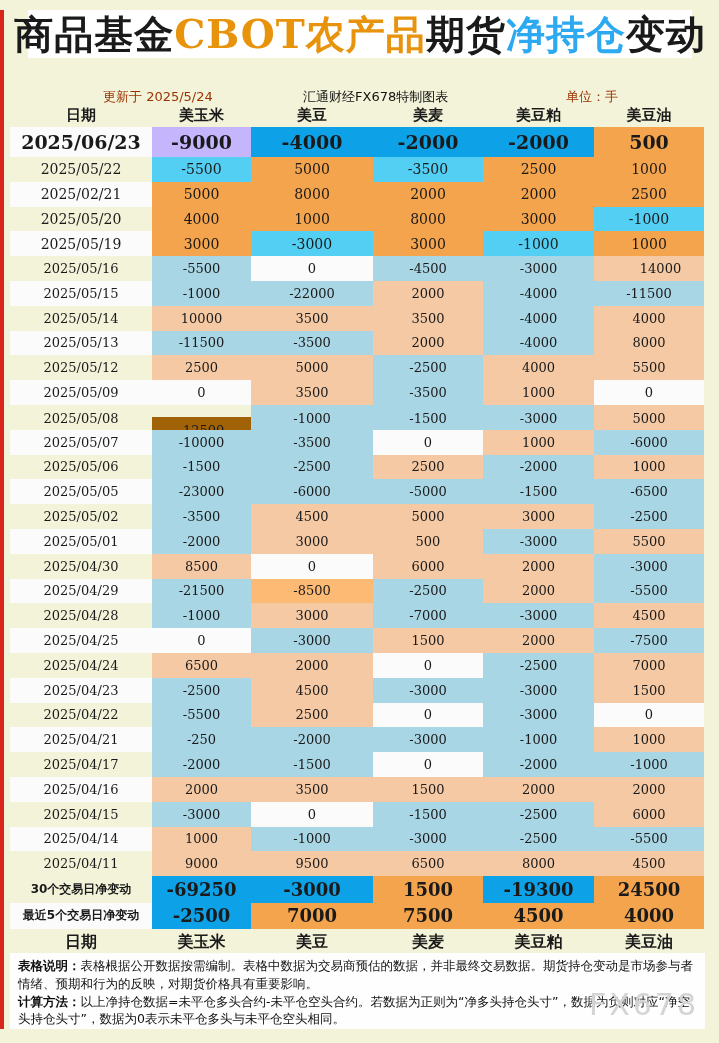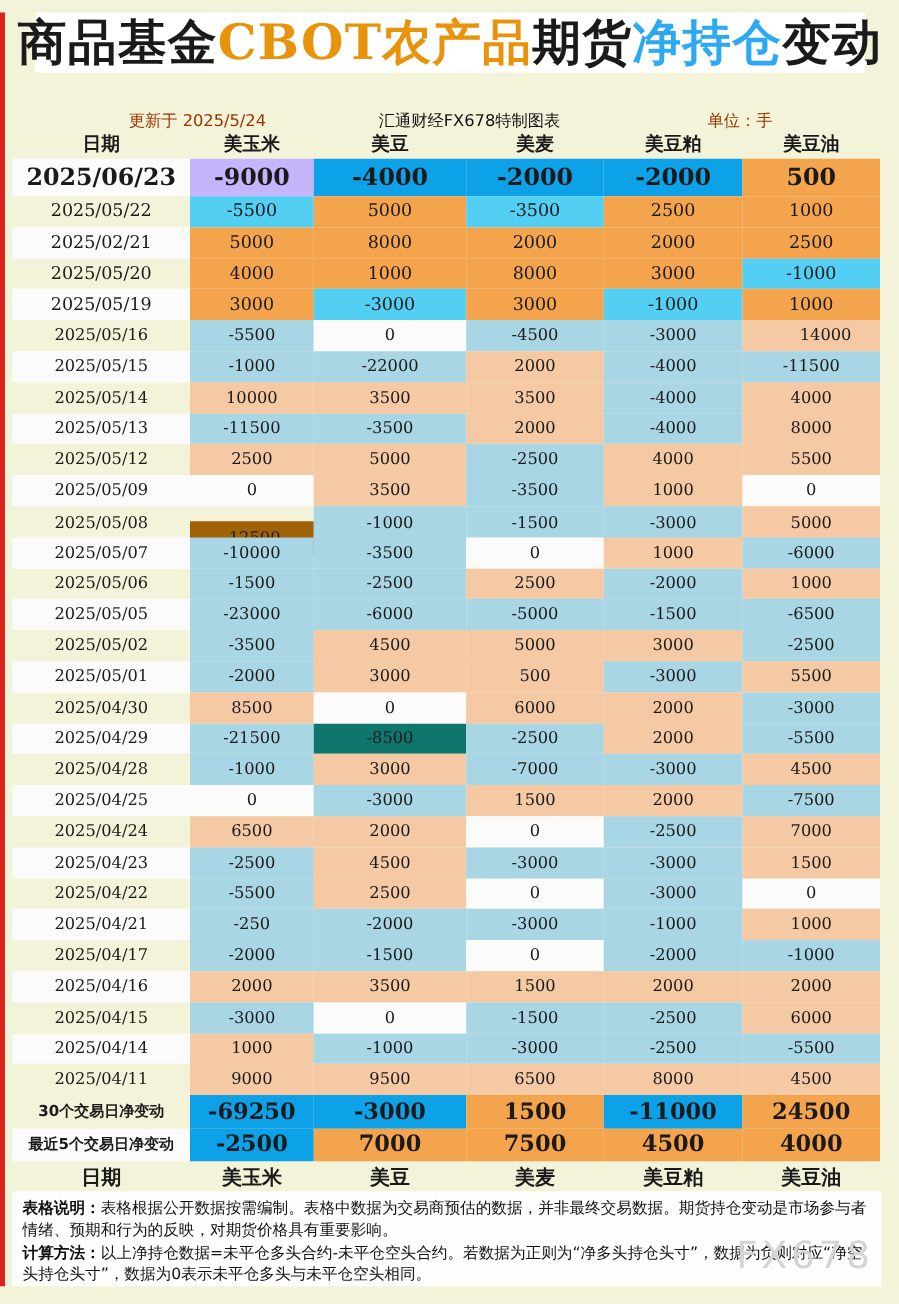--- a/index.html
+++ b/index.html
@@ -233,21 +233,21 @@
       <div class="cell date">2025/04/30</div>
       <div class="cell val" style="background: rgb(244, 201, 164);">8500</div>
       <div class="cell val" style="background: rgb(251, 251, 251);">0</div>
       <div class="cell val" style="background: rgb(244, 201, 164);">6000</div>
       <div class="cell val" style="background: rgb(244, 201, 164);">2000</div>
       <div class="cell val" style="background: rgb(169, 214, 229);">-3000</div>
     </div>
     <div class="row wbg">
       <div class="cell date">2025/04/29</div>
       <div class="cell val" style="background: rgb(169, 214, 229);">-21500</div>
-      <div class="cell val" style="background: #0f766e;">-8500</div>
+      <div class="cell val" style="background: #fdba74;">-8500</div>
       <div class="cell val" style="background: rgb(169, 214, 229);">-2500</div>
       <div class="cell val" style="background: rgb(244, 201, 164);">2000</div>
       <div class="cell val" style="background: rgb(169, 214, 229);">-5500</div>
     </div>
     <div class="row">
       <div class="cell date">2025/04/28</div>
       <div class="cell val" style="background: rgb(169, 214, 229);">-1000</div>
       <div class="cell val" style="background: rgb(244, 201, 164);">3000</div>
       <div class="cell val" style="background: rgb(169, 214, 229);">-7000</div>
       <div class="cell val" style="background: rgb(169, 214, 229);">-3000</div>
@@ -331,21 +331,21 @@
       <div class="cell val" style="background: rgb(244, 201, 164);">9500</div>
       <div class="cell val" style="background: rgb(244, 201, 164);">6500</div>
       <div class="cell val" style="background: rgb(244, 201, 164);">8000</div>
       <div class="cell val" style="background: rgb(244, 201, 164);">4500</div>
     </div>
     <div class="row summary">
       <div class="cell slabel">30个交易日净变动</div>
       <div class="cell val" style="background: rgb(13, 162, 231);">-69250</div>
       <div class="cell val" style="background: rgb(13, 162, 231);">-3000</div>
       <div class="cell val" style="background: rgb(244, 164, 76);">1500</div>
-      <div class="cell val" style="background: rgb(13, 162, 231);">-11000</div>
+      <div class="cell val" style="background: rgb(13, 162, 231);">-19300</div>
       <div class="cell val" style="background: rgb(244, 164, 76);">24500</div>
     </div>
     <div class="row summary">
       <div class="cell slabel" style="background: rgb(251, 251, 251);">最近5个交易日净变动</div>
       <div class="cell val" style="background: rgb(13, 162, 231);">-2500</div>
       <div class="cell val" style="background: rgb(244, 164, 76);">7000</div>
       <div class="cell val" style="background: rgb(244, 164, 76);">7500</div>
       <div class="cell val" style="background: rgb(244, 164, 76);">4500</div>
       <div class="cell val" style="background: rgb(244, 164, 76);">4000</div>
     </div>

